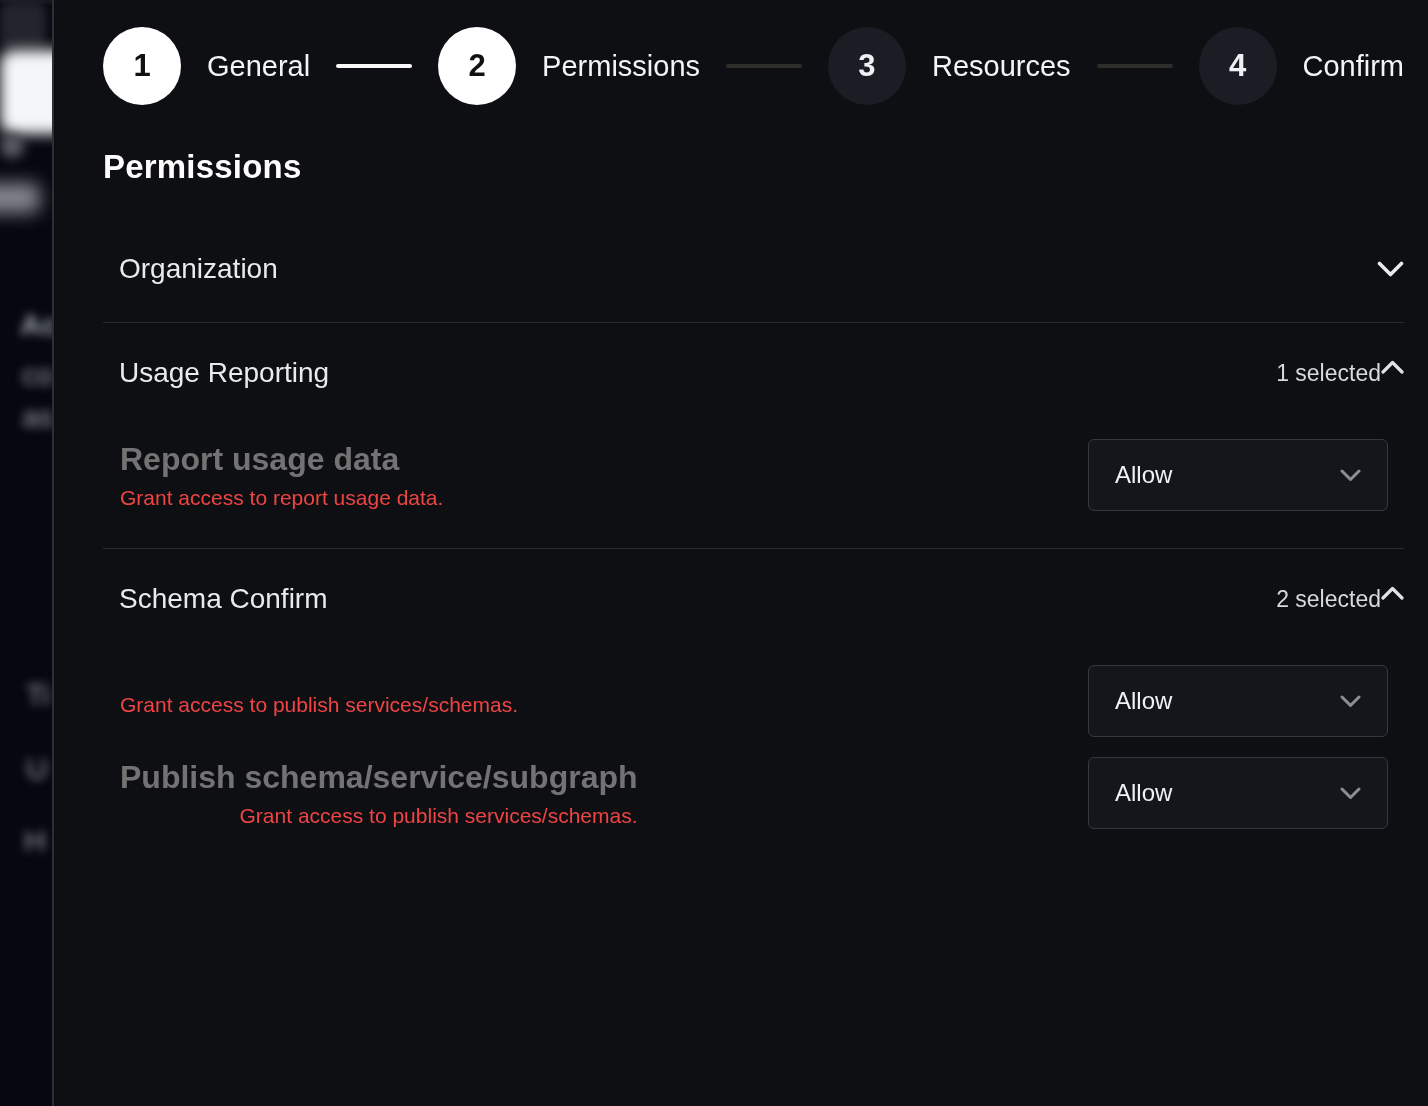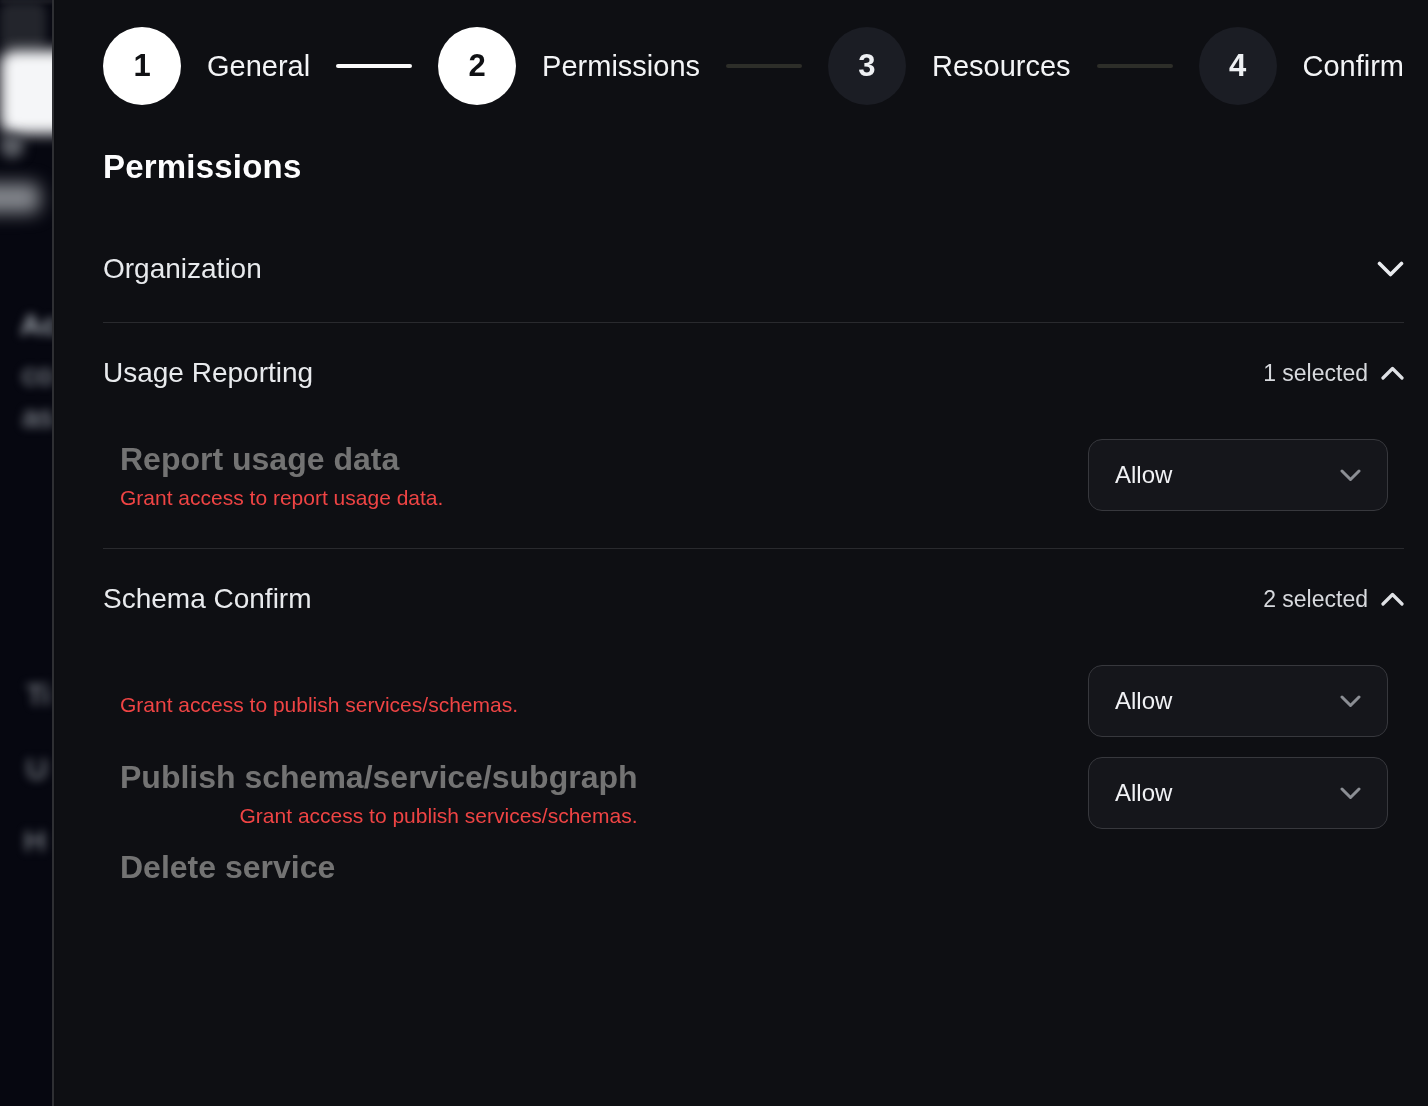--- a/index.html
+++ b/index.html
@@ -47,39 +47,39 @@
   .connector.bright { background:#fafafa; }
   .connector.dim { background:#2d2e29; }
 
   
   .page-title { margin-top:43px; font-size:33px; font-weight:700; color:#fdfdfe; letter-spacing:.2px; }
 
   
   .sections { margin-top:33px; }
   .section { border-bottom:1px solid #292a2e; padding:34px 0 37px; }
   .section:last-child { border-bottom:none; }
-  .section-header { display:flex; justify-content:space-between; align-items:center; cursor:pointer; }
+  .section-header { display:flex; justify-content:space-between; align-items:center; cursor:pointer;margin-left:16px; }
   .section-title { font-size:28px; font-weight:500; color:#e8eaed; }
-  .section-meta { display:flex; align-items:center; gap:13px; }
+  .section-meta { display:flex; align-items:flex-start; }
   .selected-count { font-size:23px; color:#d7d9dd; }
   .chev { display:block; }
 
   
   .perm-row { display:flex; justify-content:space-between; align-items:center; padding-left:17px; }
   .perm-row.first { margin-top:50px; }
   .perm-row + .perm-row { margin-top:20px; }
   .perm-title { font-size:32px; font-weight:700; color:#737373; }
   .perm-desc { font-size:21px; color:#ef4444; margin-top:8px;text-align:right; }
 
   .select {
     width:300px; height:72px; flex:none;
     margin-right:16px;
     background:#15161b;
     border:1.5px solid #37383d;
-    border-radius:14px;
+    border-radius:6px;
     display:flex; align-items:center; justify-content:space-between;
     padding:0 26px;
     cursor:pointer;
   }
   .select-value { font-size:24px; color:#f0f1f4; }
 </style>
 </head>
 <body>
 
 <div class="sidebar-strip">
@@ -191,19 +191,18 @@
         <div class="select">
           <span class="select-value">Allow</span>
           <svg width="21" height="13" viewBox="0 0 21 13">
               <path d="M2 2 L10.5 10.5 L19 2" fill="none" stroke="#8b8e94" stroke-width="3" stroke-linecap="round" stroke-linejoin="round"></path>
             </svg>
         </div>
       </div>
 
       <div class="perm-row">
         <div class="perm-info">
-          <div class="perm-title">Delete service</div>
         </div>
       </div>
     </div>
 
   </div>
 </div>
 
 </body></html>

